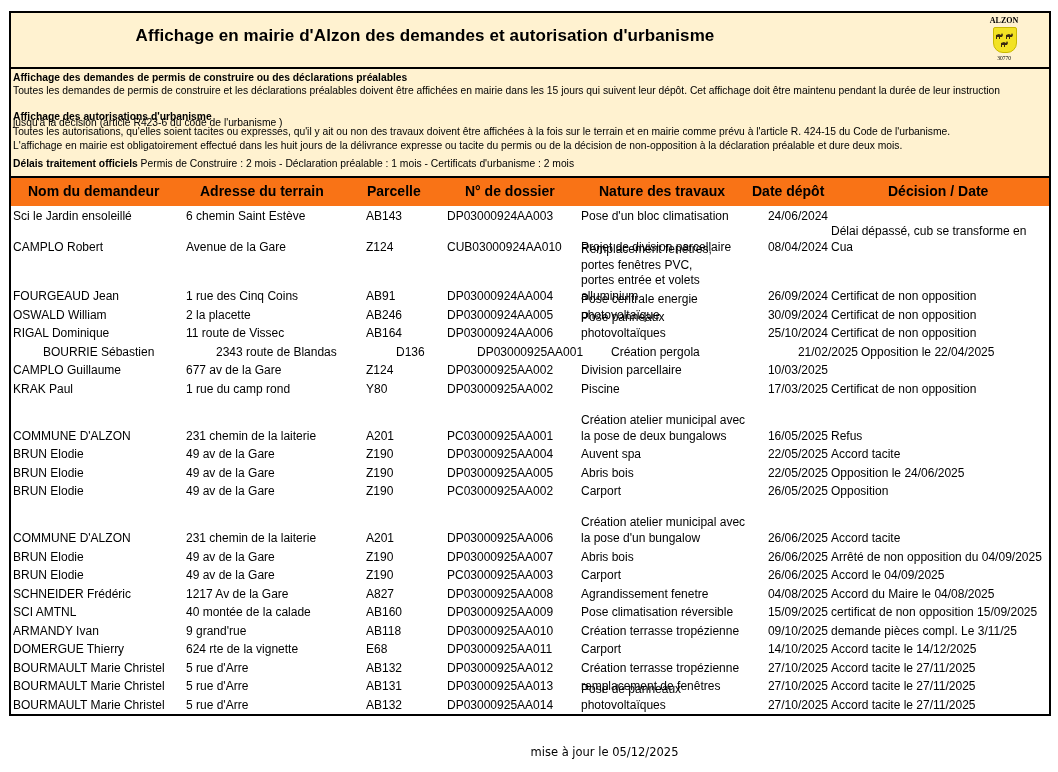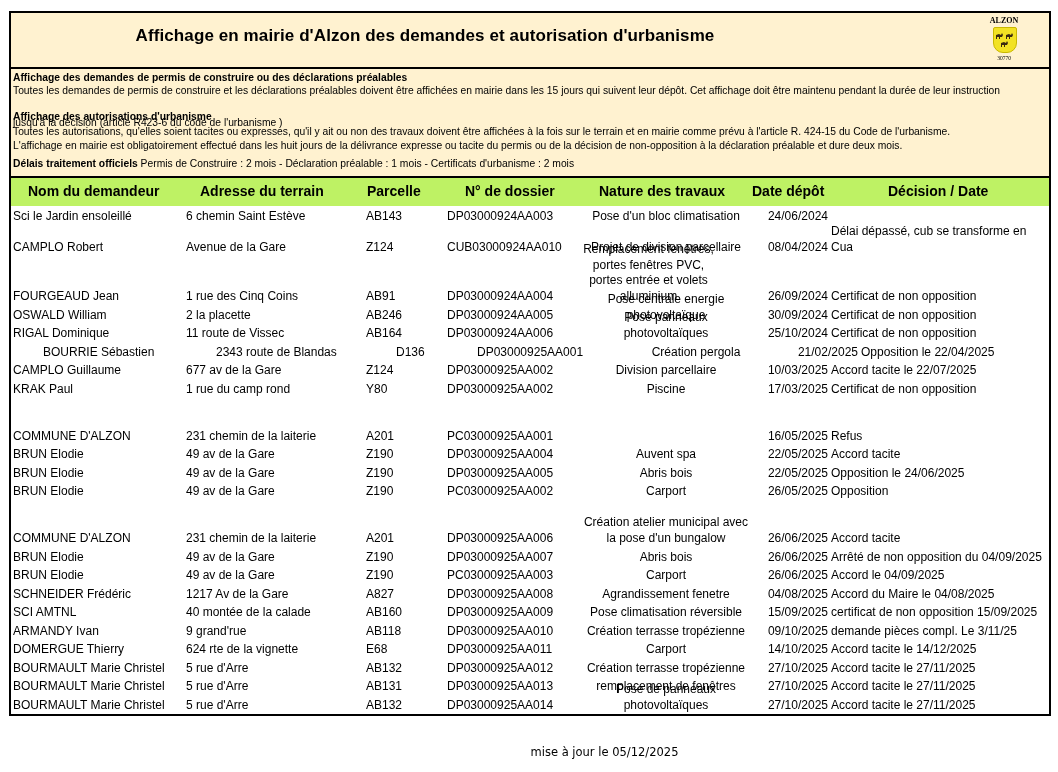--- a/index.html
+++ b/index.html
@@ -17,30 +17,30 @@
   .logo .shield { position: absolute; left: 12px; top: 12px; width: 22px; height: 24px;
                   background: #f2e224; border: 1px solid #c9b800; border-radius: 2px 2px 10px 10px; }
   .logo .shield svg { position: absolute; left: 0; top: 0; }
   .logo .logo-code { position: absolute; top: 40px; left: 0; width: 46px; text-align: center;
                      font-family: "Liberation Serif", serif; font-size: 5.5px; }
   .info-band { position: absolute; left: 0; top: 56px; width: 1038px; height: 107px;
                background: #fff2d0; border-bottom: 2px solid #000; font-size: 10.3px; line-height: 13.2px; }
   .info-band .line { position: absolute; left: 2px; white-space: nowrap; }
   .info-band b { font-weight: bold; }
   .header-row { position: absolute; left: 0; top: 165px; width: 1038px; height: 28px;
-                background: #bef264; font-weight: bold; font-size: 14px; }
+                background: #f97316; font-weight: bold; font-size: 14px; }
   .header-row span { position: absolute; top: 5px; white-space: nowrap; }
   .rows { position: absolute; left: 0; top: 193px; width: 1038px; font-size: 12px; }
   .row { position: absolute; left: 0; width: 1038px; }
   .row .cell { position: absolute; bottom: 2px; white-space: nowrap; line-height: 15.5px; }
   .c-name { left: 2px; }
   .c-addr { left: 175px; }
   .c-parc { left: 355px; width: 64px; text-align: left; }
   .c-doss { left: 436px; }
-  .c-nat { left: 570px; width: 170px; overflow: hidden; white-space: normal !important; text-align: center; }
+  .c-nat { left: 570px; width: 170px; overflow: hidden; white-space: normal !important; }
   .c-date { left: 745px; width: 72px; text-align: right; }
   .c-dec { left: 820px; width: 215px; white-space: normal !important; }
   .footer { position: absolute; left: 0; top: 745px; width: 1209px; text-align: center;
             font-family: "DejaVu Sans", sans-serif; font-size: 11.5px; }
 </style>
 </head>
 <body>
 
 <div class="frame">
   <div class="title-band">
@@ -134,36 +134,36 @@
         <div class="cell c-date">21/02/2025</div>
         <div class="cell c-dec">Opposition le 22/04/2025</div>
       </div>
       <div class="row" style="top: 156px; height: 18px;">
         <div class="cell c-name">CAMPLO Guillaume</div>
         <div class="cell c-addr">677 av de la Gare</div>
         <div class="cell c-parc">Z124</div>
         <div class="cell c-doss">DP03000925AA002</div>
         <div class="cell c-nat" style="white-space: nowrap; width: 170px;">Division parcellaire</div>
         <div class="cell c-date">10/03/2025</div>
-        <div class="cell c-dec">Accord tacite le 22/07/2025</div>
       </div>
       <div class="row" style="top: 174px; height: 19px;">
         <div class="cell c-name">KRAK Paul</div>
         <div class="cell c-addr">1 rue du camp rond</div>
         <div class="cell c-parc">Y80</div>
         <div class="cell c-doss">DP03000925AA002</div>
         <div class="cell c-nat" style="white-space: nowrap; width: 170px;">Piscine</div>
         <div class="cell c-date">17/03/2025</div>
         <div class="cell c-dec">Certificat de non opposition</div>
       </div>
       <div class="row" style="top: 193px; height: 47px;">
         <div class="cell c-name">COMMUNE D'ALZON</div>
         <div class="cell c-addr">231 chemin de la laiterie</div>
         <div class="cell c-parc">A201</div>
         <div class="cell c-doss">PC03000925AA001</div>
+        <div class="cell c-nat" style="width: 170px;">Création atelier municipal avec la pose de deux bungalows</div>
         <div class="cell c-date">16/05/2025</div>
         <div class="cell c-dec">Refus</div>
       </div>
       <div class="row" style="top: 240px; height: 18px;">
         <div class="cell c-name">BRUN Elodie</div>
         <div class="cell c-addr">49 av de la Gare</div>
         <div class="cell c-parc">Z190</div>
         <div class="cell c-doss">DP03000925AA004</div>
         <div class="cell c-nat" style="white-space: nowrap; width: 170px;">Auvent spa</div>
         <div class="cell c-date">22/05/2025</div>

